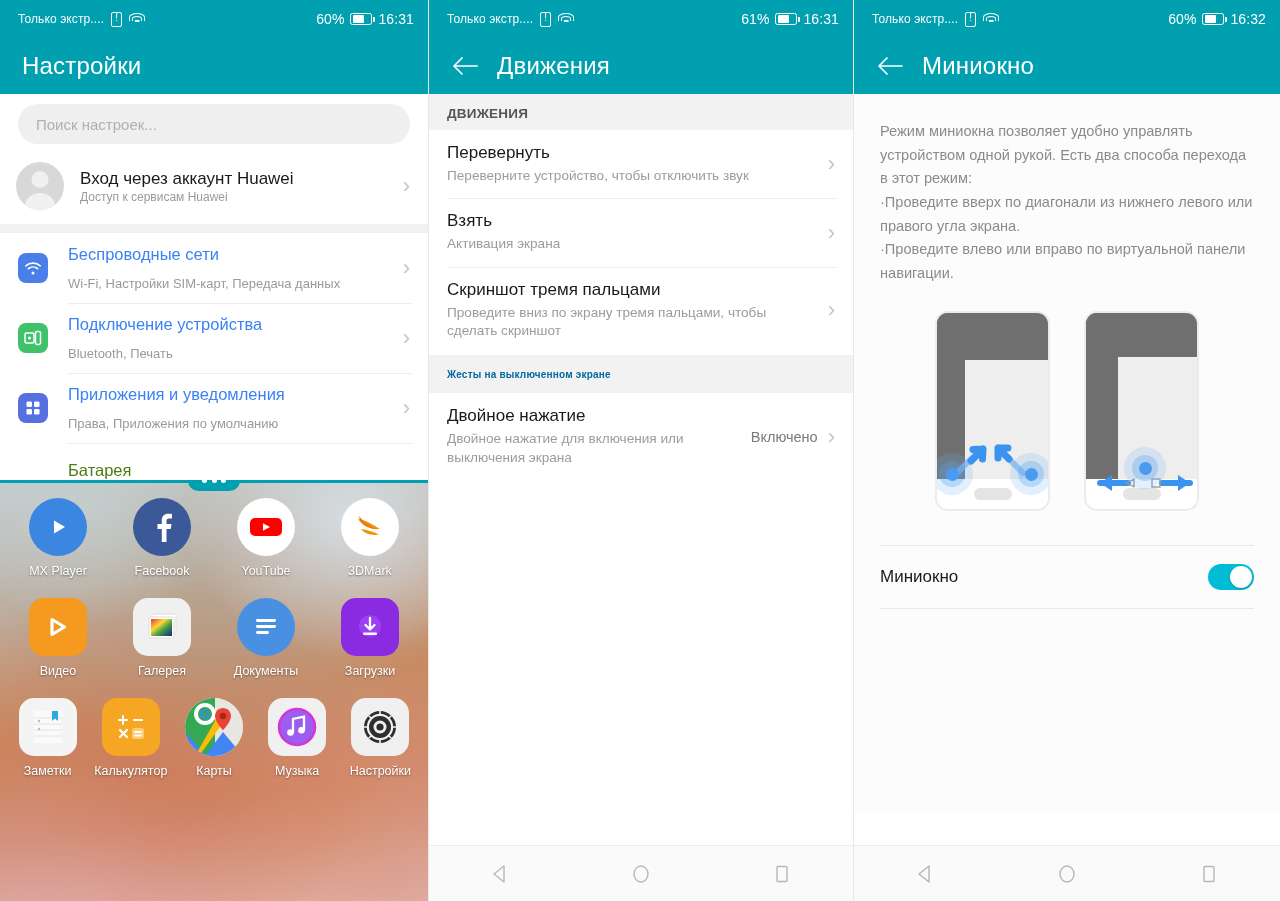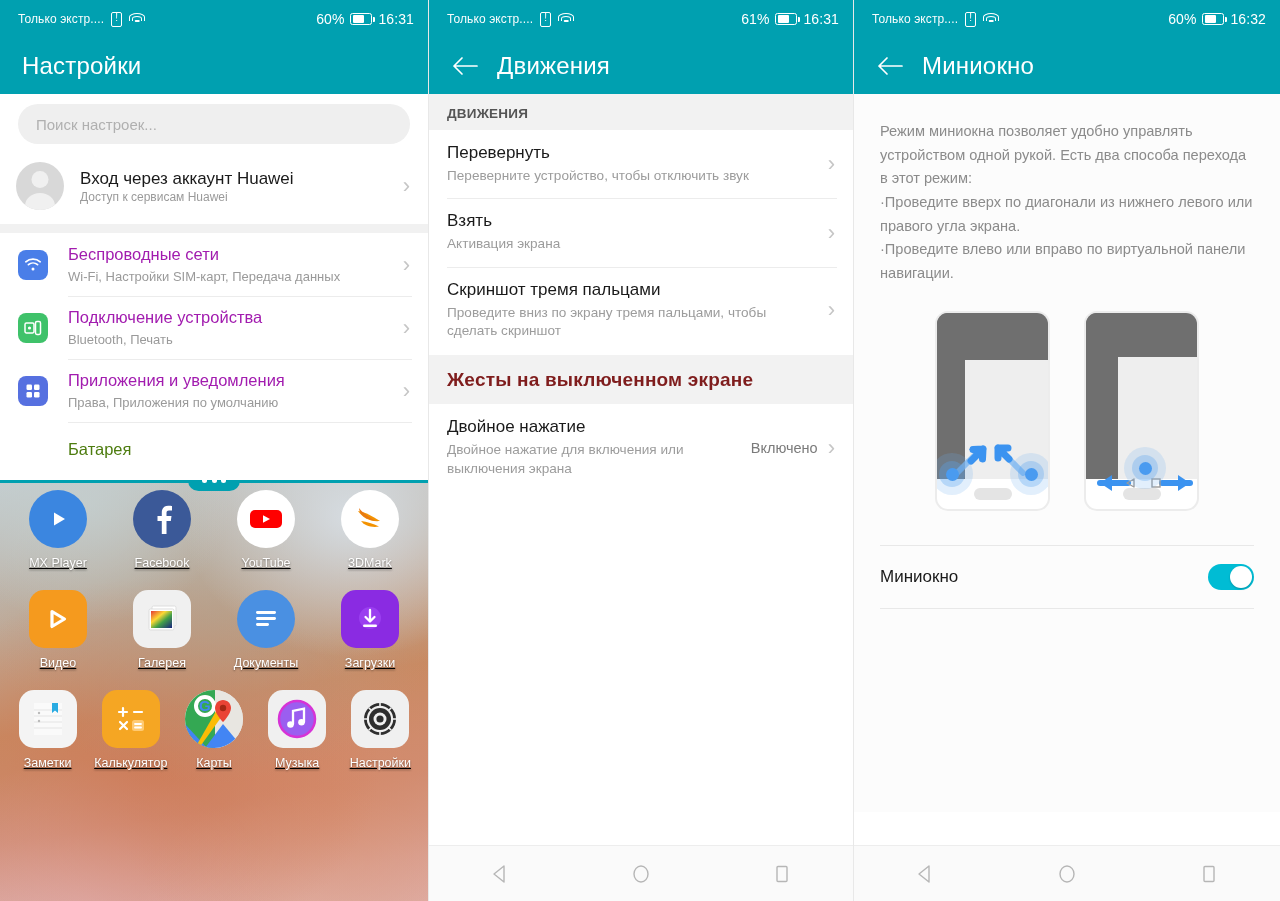--- a/index.html
+++ b/index.html
@@ -74,22 +74,22 @@
   .s-item { display: flex; align-items: center; padding: 12px 16px 12px 18px;
             position: relative; }
   .s-item + .s-item::before { content: ""; position: absolute; left: 68px; right: 16px;
             top: 0; height: 1px; background: #ececec; }
   .s-ico { width: 30px; height: 30px; border-radius: 8px; flex: none;
            display: flex; align-items: center; justify-content: center; }
   .s-ico.blue { background: #4a7ee8; }
   .s-ico.green { background: #3fc26a; }
   .s-ico.indigo { background: #5670e0; }
   .s-text { margin-left: 20px; }
-  .s-title { font-size: 16.5px; color: #a21caf; }
-  .s-sub { font-size: 13px; color: #9a9a9a; margin-top: 5px; }
+  .s-title { font-size: 16.5px; color: #3b82f6; }
+  .s-sub { font-size: 13px; color: #9a9a9a; margin-top: 12px; }
   .s-title.clipped { font-size: 16.5px; color: #4d7c0f; }
 
   
   .home-overlay { position: absolute; left: 0; right: 0; bottom: 0; height: 461px;
             overflow: hidden; }
   .wallpaper { position: absolute; inset: 0;
     background:
       radial-gradient(ellipse 240px 200px at 82% 8%, rgba(215,222,228,.95), rgba(215,222,228,0) 70%),
       radial-gradient(ellipse 200px 170px at 20% 5%, rgba(196,206,206,.85), rgba(196,206,206,0) 72%),
       radial-gradient(ellipse 300px 220px at 50% 30%, rgba(176,160,140,.55), rgba(176,160,140,0) 75%),
@@ -99,21 +99,21 @@
       radial-gradient(ellipse 240px 190px at 72% 96%, rgba(228,186,180,.7), rgba(228,186,180,0) 72%),
       linear-gradient(170deg, #c3cdd0 0%, #bdb2a6 22%, #c88a62 48%, #cf8d74 68%, #dba79e 84%, #e3b6b4 100%);
     filter: blur(.4px);
   }
   .notif-pill { position: absolute; left: 50%; top: -10px; transform: translateX(-50%);
             width: 52px; height: 21px; background: #00a0b0; border-radius: 11px;
             display: flex; align-items: center; justify-content: center; gap: 4.5px; z-index: 5; }
   .notif-pill i { width: 5px; height: 5px; border-radius: 50%; background: #fff; display: block; }
   .pill-bar { position: absolute; left: 0; right: 0; top: -1px; height: 4px;
             background: #00a0b0; z-index: 4; }
-  .app-grid { position: absolute; left: 0; right: 0; top: 10px; text-decoration: underline; }
+  .app-grid { position: absolute; left: 0; right: 0; top: 18px; }
   .app-row { display: flex; justify-content: space-around; padding: 0 6px; margin-bottom: 20px; }
   .app-cell { width: 74px; text-align: center; }
   .app-icon { width: 58px; height: 58px; margin: 0 auto 8px auto; position: relative;
             display: flex; align-items: center; justify-content: center; }
   .app-label { color: #fff; font-size: 12.5px; text-shadow: 0 1px 2px rgba(0,0,0,.45);
             white-space: nowrap; }
   .rnd { border-radius: 50%; }
   .sq  { border-radius: 15px; }
 
   
@@ -504,21 +504,21 @@
       </div>
 
       <div class="m-item" style="padding-bottom:15px">
         <div class="m-text" style="padding-right:30px">
           <div class="m-title">Скриншот тремя пальцами</div>
           <div class="m-sub">Проведите вниз по экрану тремя пальцами, чтобы сделать скриншот</div>
         </div>
         <div class="chev">›</div>
       </div>
 
-      <div class="sec-head" style="padding:14px 18px 13px 18px;font-size:19px;color:#7f1d1d">Жесты на выключенном экране</div>
+      <div class="sec-head" style="padding:14px 18px 13px 18px;font-size:10px;color:#0369a1">Жесты на выключенном экране</div>
 
       <div class="m-item">
         <div class="m-text" style="padding-right:10px">
           <div class="m-title">Двойное нажатие</div>
           <div class="m-sub">Двойное нажатие для включения или выключения экрана</div>
         </div>
         <div class="m-value">Включено</div>
         <div class="chev">›</div>
       </div>
     </div>

